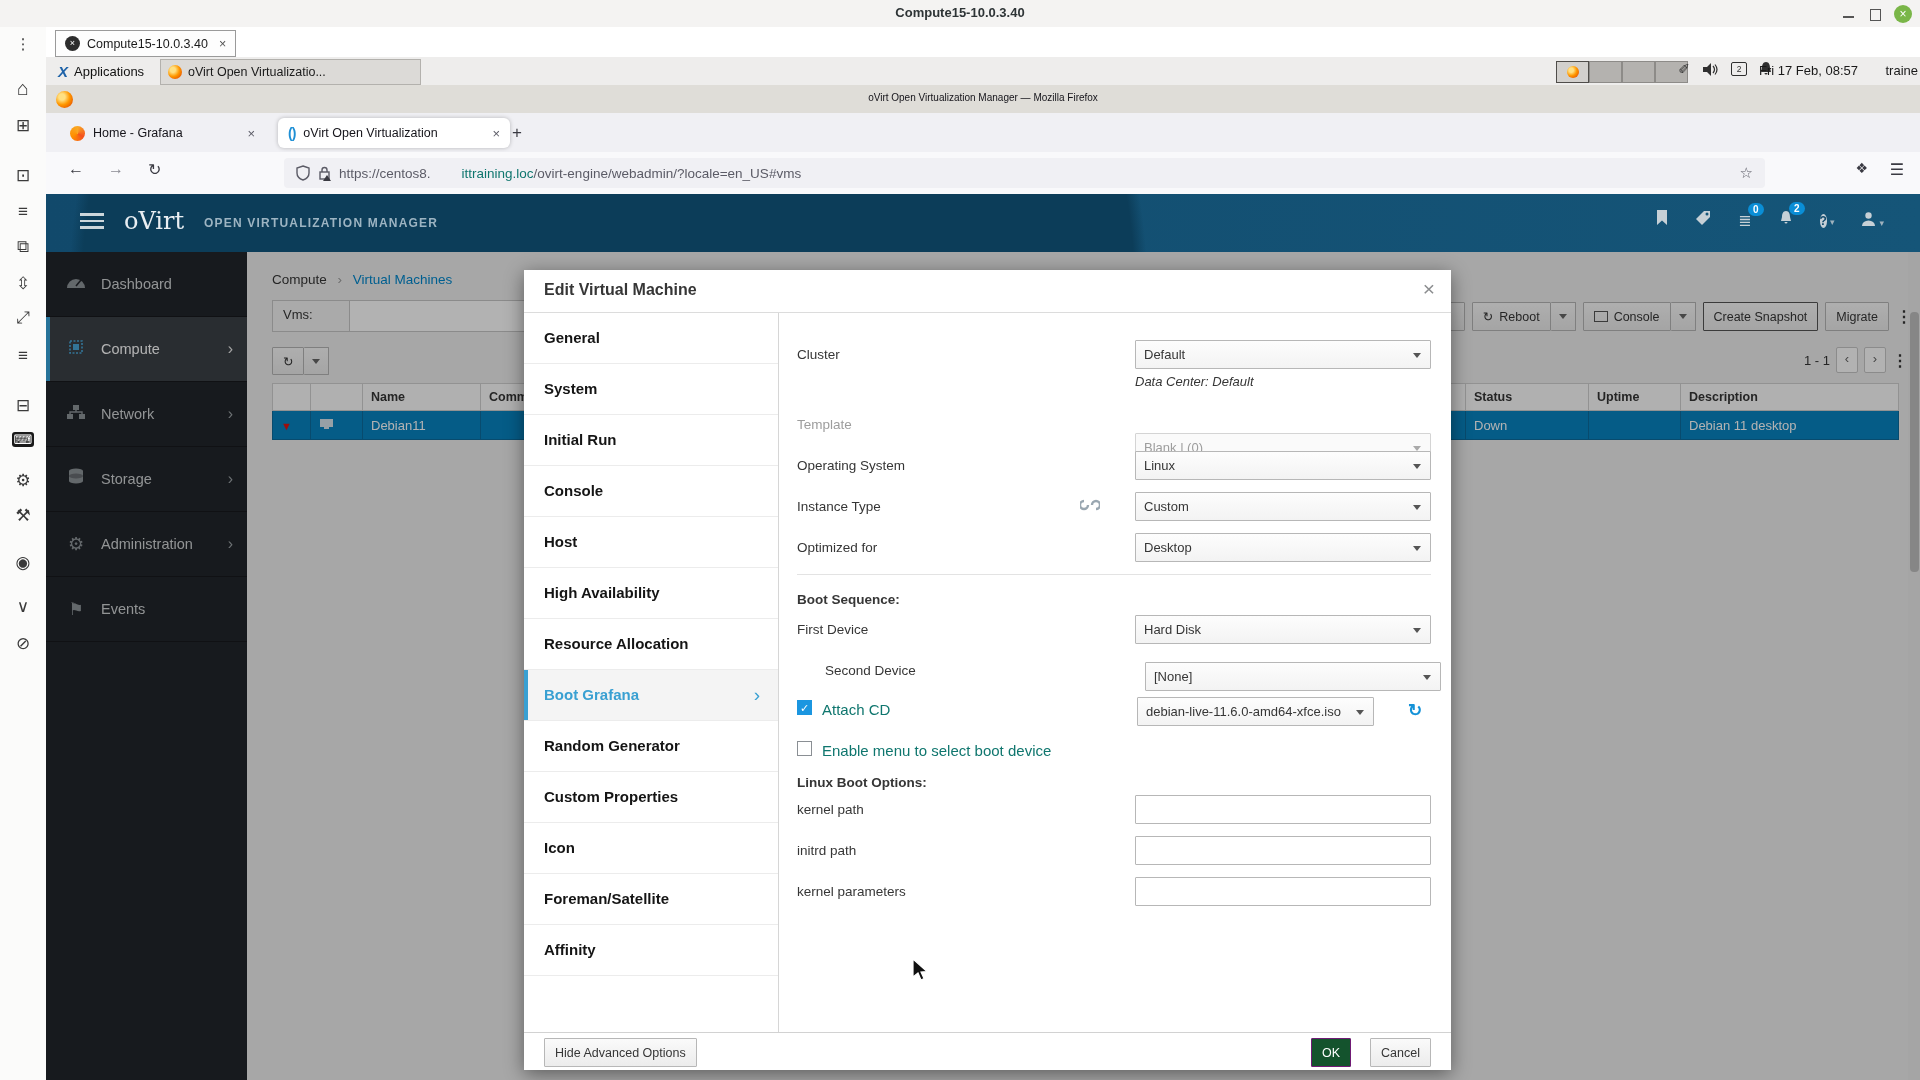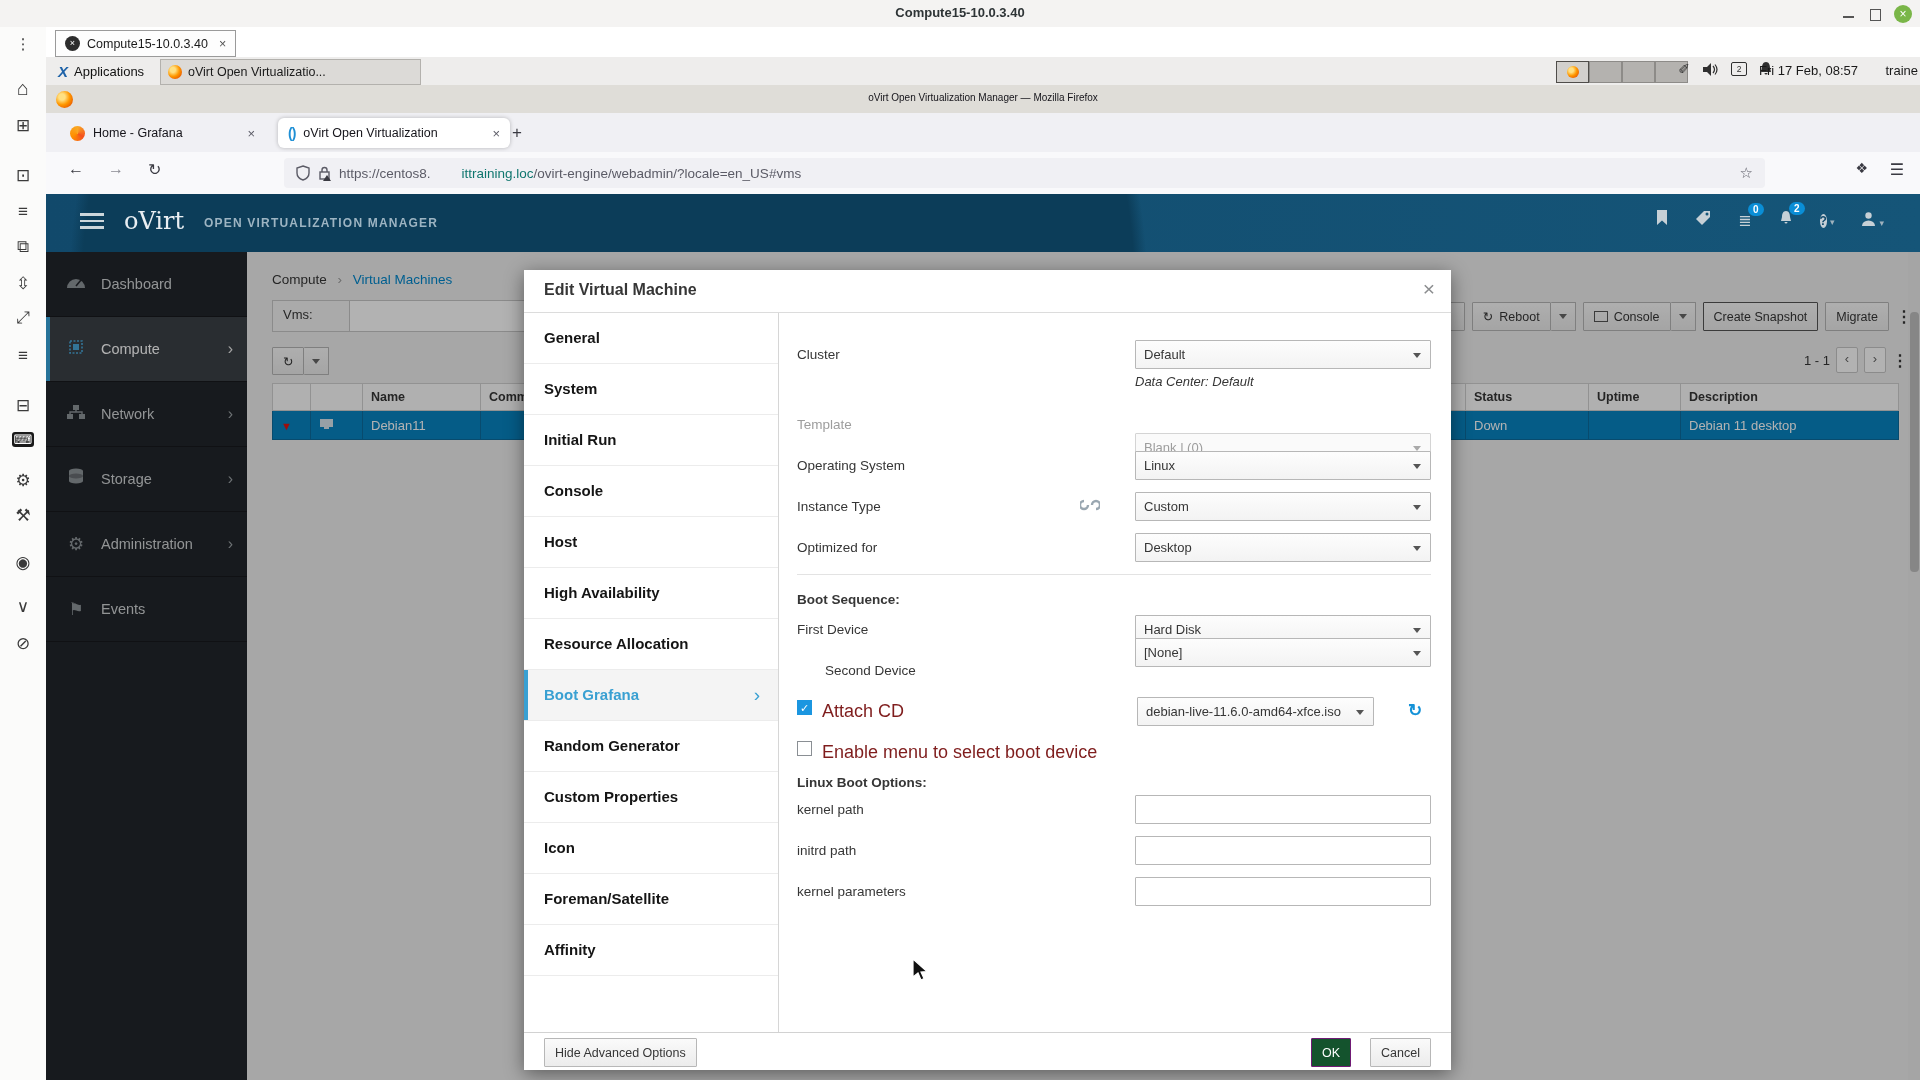--- a/index.html
+++ b/index.html
@@ -109,21 +109,21 @@
   .sel{position:absolute;left:611px;width:296px;height:29px;border:1px solid #b7b7b7;border-radius:1px;
     background:linear-gradient(#fdfdfd,#f3f3f3);font-size:13px;color:#363636;line-height:27px;padding-left:8px;box-sizing:border-box;}
   .sel::after{content:"";position:absolute;right:9px;top:12px;border-left:4px solid transparent;border-right:4px solid transparent;border-top:5px solid #555;}
   .sel.dis{background:#fafafa;color:#9d9d9d;border-color:#d4d4d4;}
   .sel.dis::after{border-top-color:#aaa;}
   .note{position:absolute;left:611px;font-size:13px;font-style:italic;color:#363636;}
   .txt{position:absolute;left:611px;width:296px;height:29px;border:1px solid #b7b7b7;border-radius:1px;box-sizing:border-box;
     font-size:13px;padding:0 8px;background:#fff;}
   .cb{position:absolute;width:15px;height:15px;border:1px solid #8a8f94;background:#fff;box-sizing:border-box;}
   .cb.checked{background:#1b96e0;border-color:#1b96e0;color:#fff;font-size:11px;line-height:14px;text-align:center;}
-  .cblabel{position:absolute;font-size:18px;color:#7f1d1d;}
+  .cblabel{position:absolute;font-size:15px;color:#0f766e;}
   .fdiv{position:absolute;left:273px;right:20px;height:1px;background:#e3e3e3;}
   .mfooter{position:absolute;left:0;bottom:0;width:927px;height:37px;border-top:1px solid #d2d2d2;background:#fff;}
   .okbtn{background:#14532d;border:1px solid #701a75;color:#fff;}
   .cursor{z-index:60;}
 </style>
 </head>
 <body>
 
 <div class="screen">
 
@@ -452,21 +452,21 @@
       <div class="sel" style="top:263px;"><span>Desktop</span></div>
 
       <div class="fdiv" style="top:304px;"></div>
 
       <div class="bh" style="top:322px;">Boot Sequence:</div>
 
       <div class="lbl" style="top:352px;">First Device</div>
       <div class="sel" style="top:345px;"><span>Hard Disk</span></div>
 
       <div class="lbl" style="top:393px;margin-left:28px;">Second Device</div>
-      <div class="sel" style="top:368px;"><span>[None]</span></div>
+      <div class="sel" style="top:392px;margin-left:10px;"><span>[None]</span></div>
 
       <div class="cb checked" style="left:273px;top:430px;">✓</div>
       <div class="cblabel" style="left:298px;top:431px;">Attach CD</div>
       <div class="sel" style="top:427px;width:237px;left:613px;"><span>debian-live-11.6.0-amd64-xfce.iso</span></div>
       <div class="abs" style="left:884px;top:430px;color:#1592d8;font-size:17px;font-weight:bold;">↻</div>
 
       <div class="cb" style="left:273px;top:471px;"></div>
       <div class="cblabel" style="left:298px;top:472px;">Enable menu to select boot device</div>
 
       <div class="bh" style="top:505px;">Linux Boot Options:</div>

